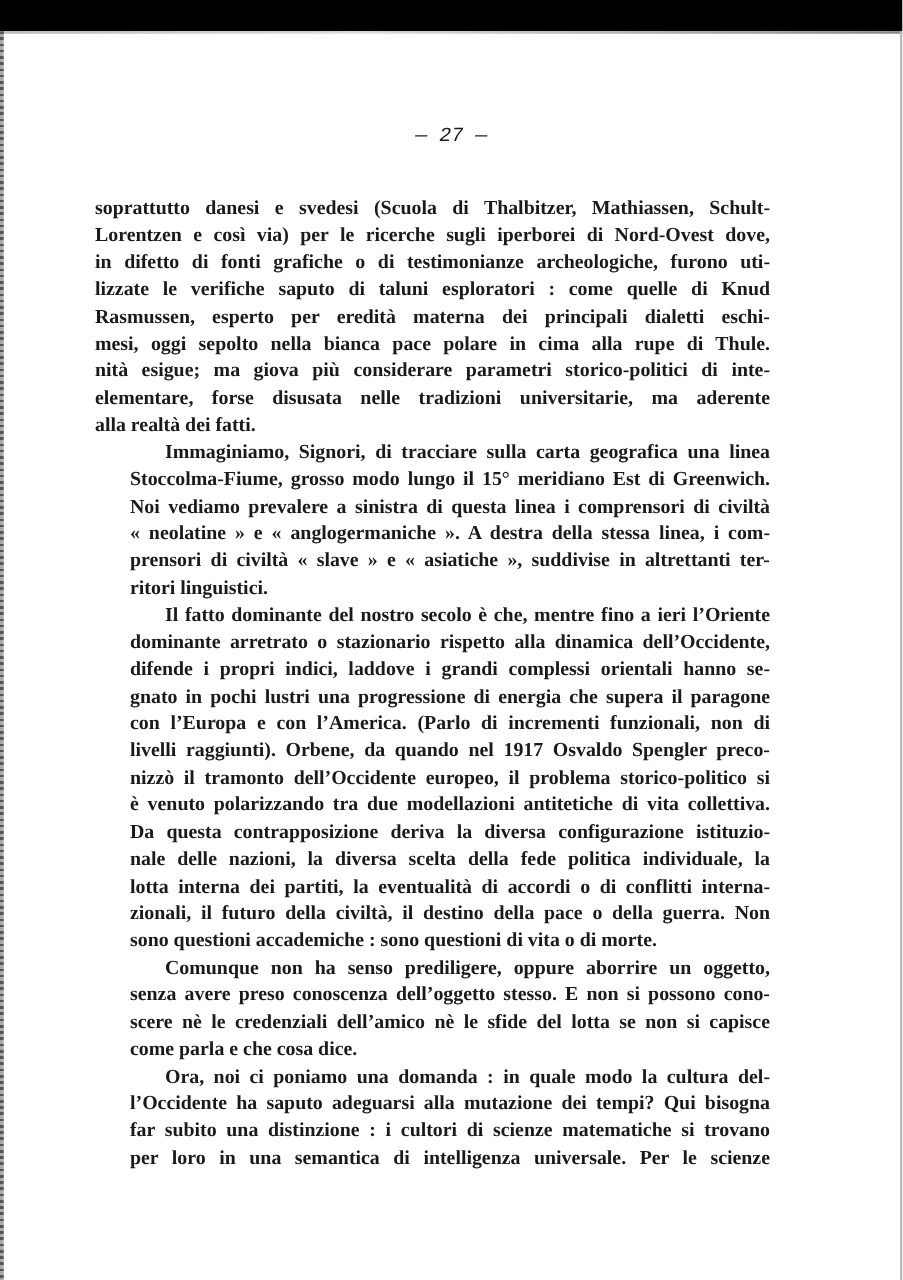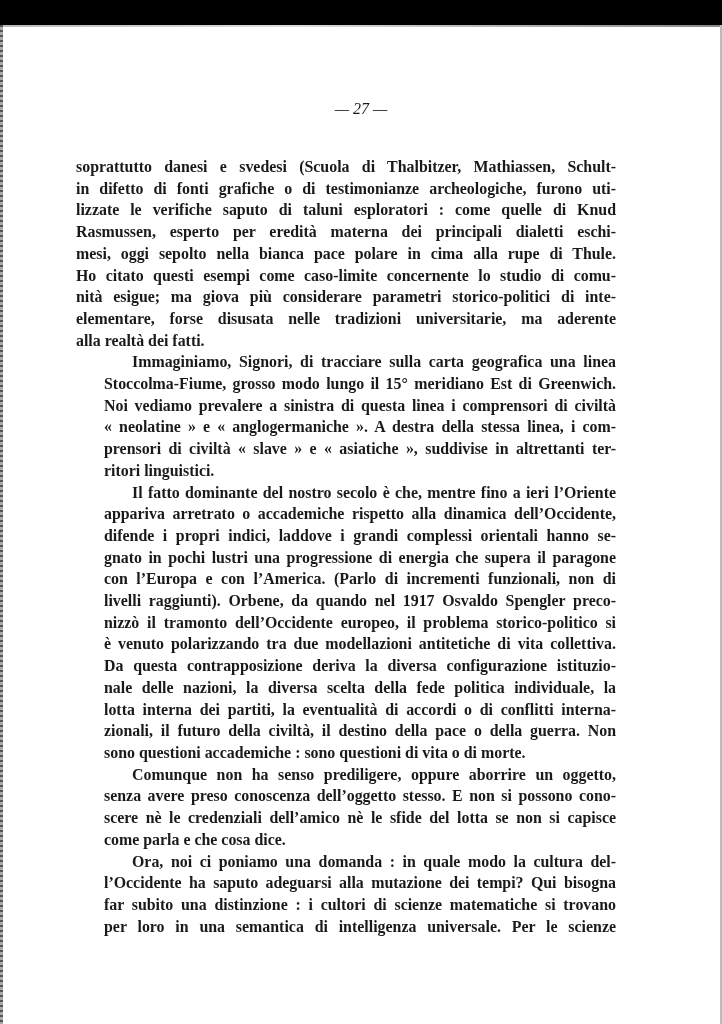--- a/index.html
+++ b/index.html
@@ -44,21 +44,21 @@
       background: #bbb;
     }
     .page-number {
       position: absolute;
       top: 100px;
       left: 0;
       width: 722px;
       text-align: center;
       font-size: 16px;
       font-style: italic;
-      font-family: Liberation Serif, serif;
+      font-family: Liberation Mono, monospace;
     }
     .text-block {
       position: absolute;
       left: 76px;
       top: 156px;
       width: 540px;
       font-family: "Liberation Serif", serif;
       font-size: 15.9px;
       line-height: 21.7px;
       text-align: justify;
@@ -91,40 +91,40 @@
 <div class="scan-top-bar"></div>
 <div class="scan-top-edge"></div>
 <div class="scan-left-edge"></div>
 <div class="scan-right-edge"></div>
 
 <div class="page-number">— 27 —</div>
 
 <div class="text-block" id="text-block">
     <p>
       <span class="line">soprattutto danesi e svedesi (Scuola di Thalbitzer, Mathiassen, Schult-</span>
+      <span class="line">Lorentzen e così via) per le ricerche sugli iperborei di Nord-Ovest dove,</span>
       <span class="line">in difetto di fonti grafiche o di testimonianze archeologiche, furono uti-</span>
       <span class="line">lizzate le verifiche saputo di taluni esploratori : come quelle di Knud</span>
       <span class="line">Rasmussen, esperto per eredità materna dei principali dialetti eschi-</span>
       <span class="line">mesi, oggi sepolto nella bianca pace polare in cima alla rupe di Thule.</span>
-      <span class="line">Ho citato questi esempi come caso-limite concernente lo studio di comu-</span>
       <span class="line">nità esigue; ma giova più considerare parametri storico-politici di inte-</span>
       <span class="line">elementare, forse disusata nelle tradizioni universitarie, ma aderente</span>
       <span class="line last">alla realtà dei fatti.</span>
     </p>
     <p class="indent">
       <span class="line">Immaginiamo, Signori, di tracciare sulla carta geografica una linea</span>
       <span class="line">Stoccolma-Fiume, grosso modo lungo il 15° meridiano Est di Greenwich.</span>
       <span class="line">Noi vediamo prevalere a sinistra di questa linea i comprensori di civiltà</span>
       <span class="line">« neolatine » e « anglogermaniche ». A destra della stessa linea, i com-</span>
       <span class="line">prensori di civiltà « slave » e « asiatiche », suddivise in altrettanti ter-</span>
       <span class="line last">ritori linguistici.</span>
     </p>
     <p class="indent">
       <span class="line">Il fatto dominante del nostro secolo è che, mentre fino a ieri l’Oriente</span>
-      <span class="line">appariva arretrato o accademiche rispetto alla dinamica dell’Occidente,</span>
+      <span class="line">dominante arretrato o stazionario rispetto alla dinamica dell’Occidente,</span>
       <span class="line">difende i propri indici, laddove i grandi complessi orientali hanno se-</span>
       <span class="line">gnato in pochi lustri una progressione di energia che supera il paragone</span>
       <span class="line">con l’Europa e con l’America. (Parlo di incrementi funzionali, non di</span>
       <span class="line">livelli raggiunti). Orbene, da quando nel 1917 Osvaldo Spengler preco-</span>
       <span class="line">nizzò il tramonto dell’Occidente europeo, il problema storico-politico si</span>
       <span class="line">è venuto polarizzando tra due modellazioni antitetiche di vita collettiva.</span>
       <span class="line">Da questa contrapposizione deriva la diversa configurazione istituzio-</span>
       <span class="line">nale delle nazioni, la diversa scelta della fede politica individuale, la</span>
       <span class="line">lotta interna dei partiti, la eventualità di accordi o di conflitti interna-</span>
       <span class="line">zionali, il futuro della civiltà, il destino della pace o della guerra. Non</span>

